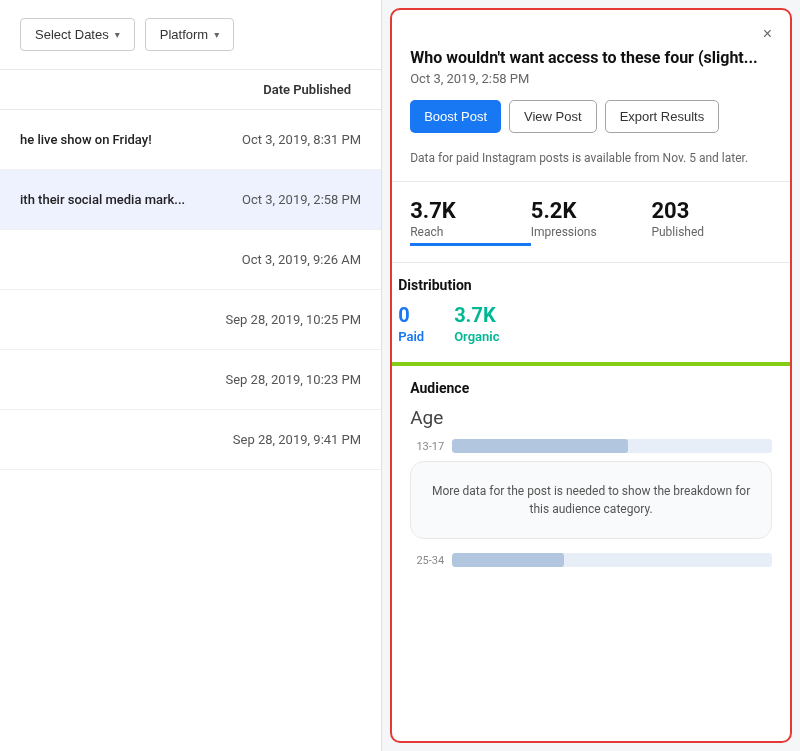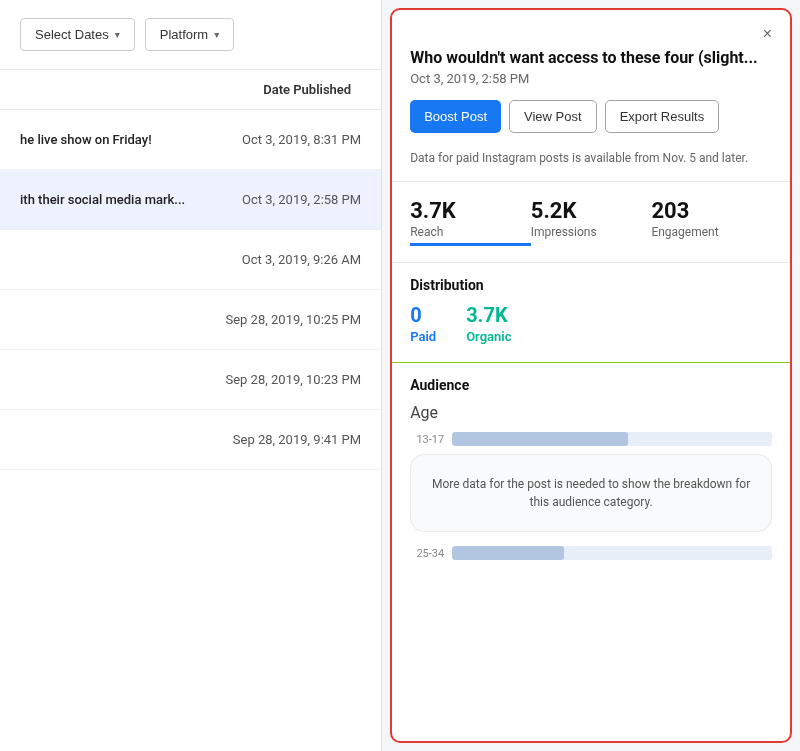--- a/index.html
+++ b/index.html
@@ -204,22 +204,22 @@
     }
 
     .stat-label {
       font-size: 12px;
       color: #666;
       margin-top: 2px;
     }
 
     
     .section {
-      padding: 14px 18px;
-      border-bottom: 1px solid #84cc16;
+      padding: 14px 6px;
+      border-bottom: 4px solid #84cc16;
     }
 
     .section-title {
       font-size: 14px;
       font-weight: 700;
       color: #111;
       margin-bottom: 10px;
     }
 
     .dist-row {
@@ -267,21 +267,21 @@
     }
 
     .audience-title {
       font-size: 14px;
       font-weight: 700;
       color: #111;
       margin-bottom: 10px;
     }
 
     .sub-title {
-      font-size: 16px;
+      font-size: 19px;
       color: #444;
       margin-bottom: 10px;
     }
 
     .age-bar-row {
       display: flex;
       align-items: center;
       gap: 8px;
       margin-bottom: 8px;
     }
@@ -437,21 +437,21 @@
     <div class="stat-item active">
       <span class="stat-value">3.7K</span>
       <span class="stat-label">Reach</span>
     </div>
     <div class="stat-item">
       <span class="stat-value">5.2K</span>
       <span class="stat-label">Impressions</span>
     </div>
     <div class="stat-item">
       <span class="stat-value">203</span>
-      <span class="stat-label">Engagement</span>
+      <span class="stat-label">Published</span>
     </div>
   </div>
 
   <div class="section">
     <div class="section-title">Distribution</div>
     <div class="dist-row">
       <div class="dist-item">
         <span class="dist-value paid">0</span>
         <span class="dist-label paid">Paid</span>
       </div>

